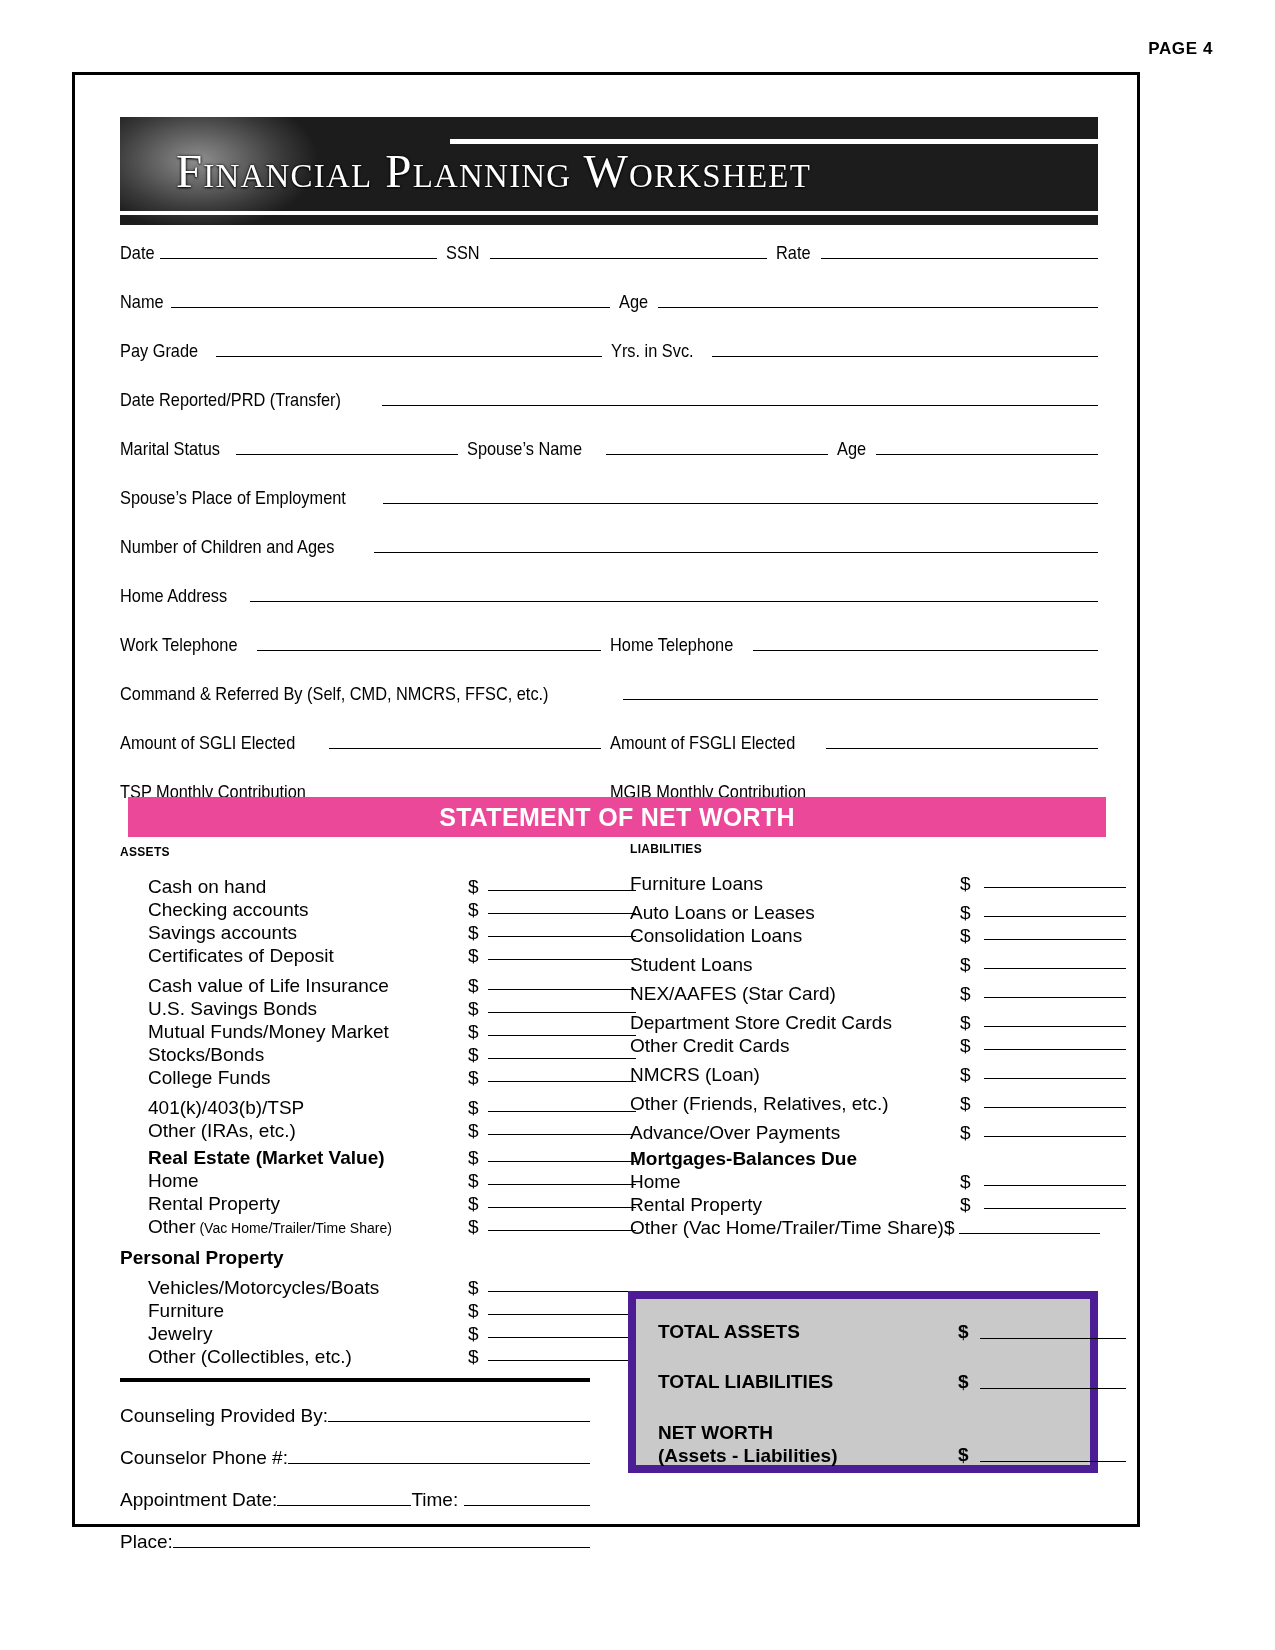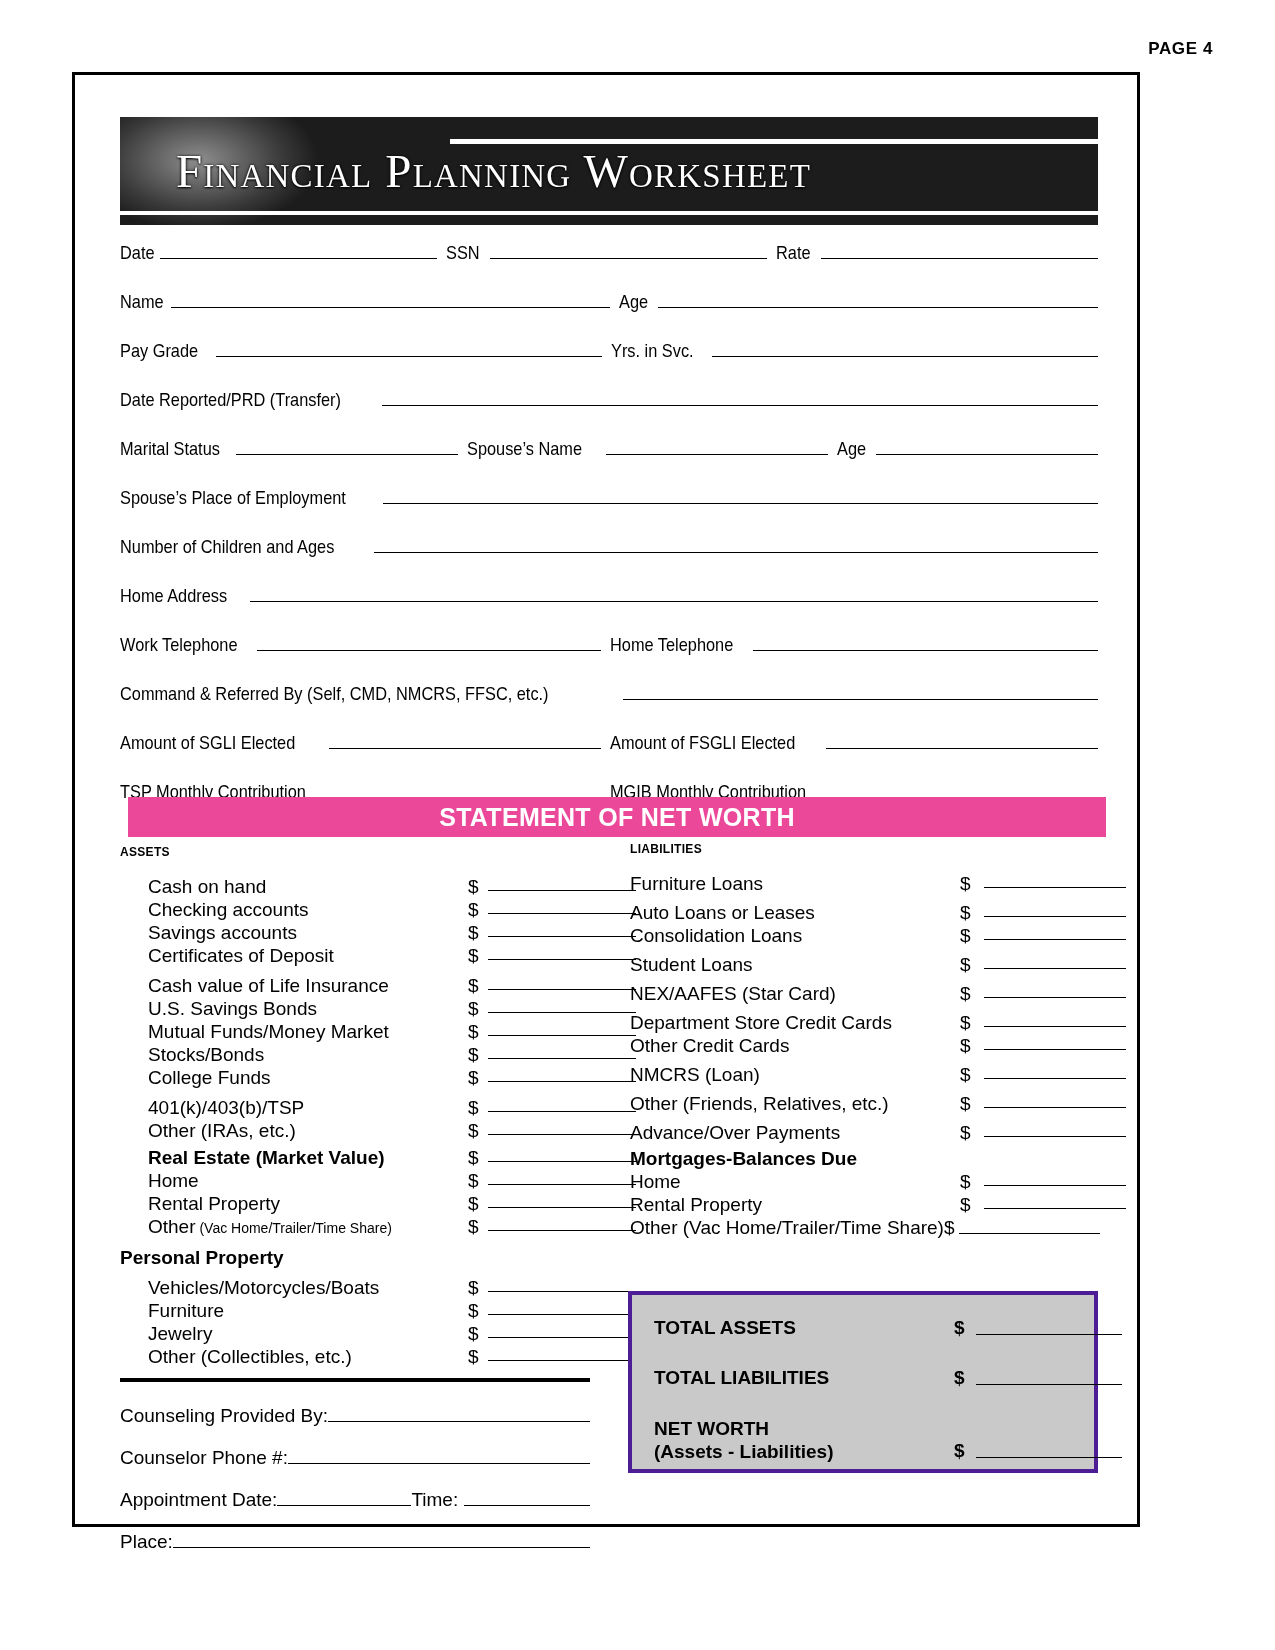--- a/index.html
+++ b/index.html
@@ -148,21 +148,21 @@
   .crow .lbl { white-space: nowrap; margin-top: 15px; }
   .crow .fill { flex: 1 1 auto; border-bottom: 1.5px solid #000; height: 15px; }
   .crow .fill.half { flex: 0 0 134px; }
   .crow .gap { width: 6px; flex: 0 0 auto; }
 
   
   .totals {
     position: absolute; left: 553px; top: 1216px;
     width: 470px; height: 182px;
     background: #c9c9c9;
-    border: 4px solid #4c1d95;
+    border: 8px solid #4c1d95;
     padding: 22px 22px 0 22px;
   }
   .trow {
     position: relative;
     display: flex; align-items: baseline;
     font-size: 19px; font-weight: bold;
     line-height: 22px;
     margin-bottom: 28px;
   }
   .trow .lbl { white-space: nowrap; }

